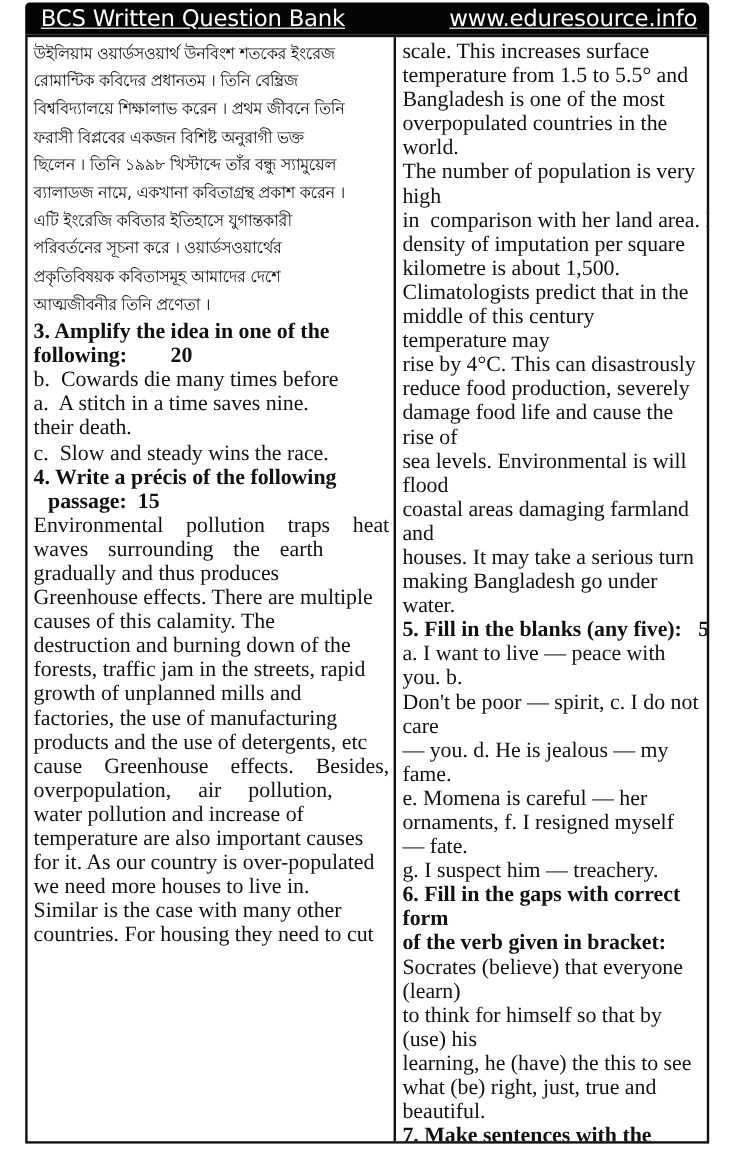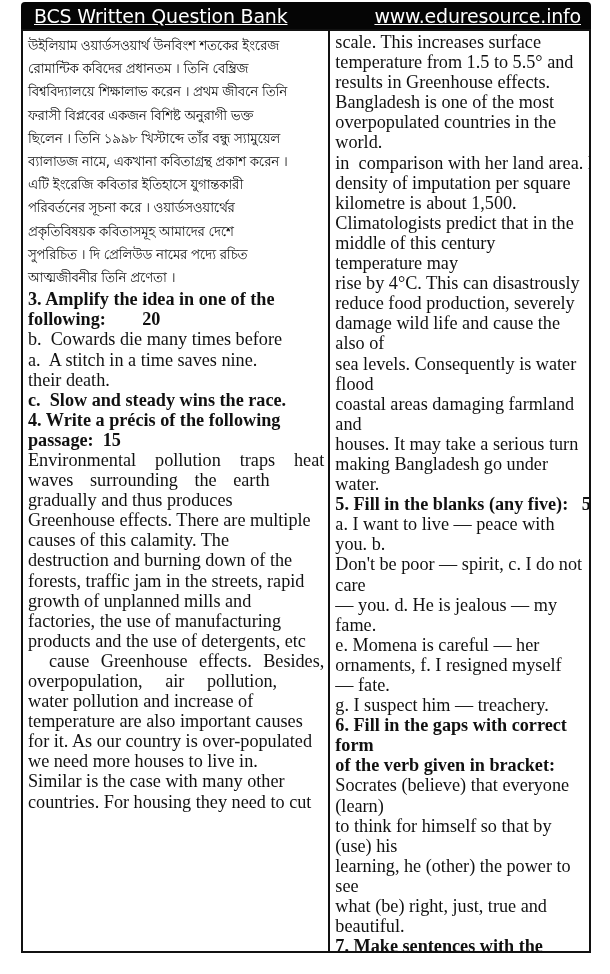--- a/index.html
+++ b/index.html
@@ -39,97 +39,96 @@
     <div class="bn">
       <div>উইলিয়াম ওয়ার্ডসওয়ার্থ উনবিংশ শতকের ইংরেজ</div>
       <div>রোমান্টিক কবিদের প্রধানতম । তিনি বেম্ব্রিজ</div>
       <div>বিশ্ববিদ্যালয়ে শিক্ষালাভ করেন । প্রথম জীবনে তিনি</div>
       <div>ফরাসী বিপ্লবের একজন বিশিষ্ট অনুরাগী ভক্ত</div>
       <div>ছিলেন । তিনি ১৯৯৮ খিস্টাব্দে তাঁর বন্ধু স্যামুয়েল</div>
       <div>ব্যালাডজ নামে, একখানা কবিতাগ্রন্থ প্রকাশ করেন ।</div>
       <div>এটি ইংরেজি কবিতার ইতিহাসে যুগান্তকারী</div>
       <div>পরিবর্তনের সূচনা করে । ওয়ার্ডসওয়ার্থের</div>
       <div>প্রকৃতিবিষয়ক কবিতাসমূহ আমাদের দেশে</div>
-      <div>সুপরিচিত । দি প্রেলিউড নামের পদ্যে রচিত</div>
       <div>আত্মজীবনীর তিনি প্রণেতা ।</div>
     </div>
 
     <div>
       <div class="q">3. Amplify the idea in one of the</div>
       <div class="q" style="white-space:pre;">following:        20</div>
       <div style="white-space:pre;">b.  Cowards die many times before</div>
       <div style="white-space:pre;">a.  A stitch in a time saves nine.</div>
       <div>their death.</div>
-      <div style="white-space:pre;font-weight:bold;">c.  Slow and steady wins the race.</div>
+      <div style="white-space:pre;">c.  Slow and steady wins the race.</div>
     </div>
 
     <div>
       <div class="q">4. Write a précis of the following</div>
-      <div class="q" style="white-space:pre;">passage:  15</div>
+      <div class="q" style="white-space:pre;margin-left:12px;">passage:  15</div>
       <div>
         <div style="text-align:justify;text-align-last:justify;">Environmental pollution traps heat</div>
         <div style="word-spacing:12px;">waves surrounding the earth</div>
         <div>gradually and thus produces</div>
         <div>Greenhouse effects. There are multiple</div>
         <div>causes of this calamity. The</div>
         <div>destruction and burning down of the</div>
         <div>forests, traffic jam in the streets, rapid</div>
         <div>growth of unplanned mills and</div>
         <div>factories, the use of manufacturing</div>
         <div>products and the use of detergents, etc</div>
-        <div style="text-align:justify;text-align-last:justify;margin-left:21px;">cause Greenhouse effects. Besides,</div>
+        <div style="text-align:justify;text-align-last:justify;">cause Greenhouse effects. Besides,</div>
         <div style="word-spacing:18px;">overpopulation, air pollution,</div>
         <div>water pollution and increase of</div>
         <div>temperature are also important causes</div>
         <div>for it. As our country is over-populated</div>
         <div>we need more houses to live in.</div>
         <div>Similar is the case with many other</div>
         <div>countries. For housing they need to cut</div>
 
       </div>
     </div>
   </div>
 
   <div class="col col-right">
     <div>
       <div>scale. This increases surface</div>
       <div>temperature from 1.5 to 5.5° and</div>
-      <div>results in Greenhouse effects.</div>
       <div>Bangladesh is one of the most</div>
       <div>overpopulated countries in the world.</div>
+      <div>The number of population is very high</div>
       <div style="white-space:pre;">in  comparison with her land area. Her</div>
       <div>density of imputation per square</div>
       <div>kilometre is about 1,500.</div>
       <div>Climatologists predict that in the</div>
       <div>middle of this century temperature may</div>
       <div>rise by 4°C. This can disastrously</div>
       <div>reduce food production, severely</div>
-      <div>damage wild life and cause the also of</div>
-      <div>sea levels. Consequently is water flood</div>
+      <div>damage food life and cause the rise of</div>
+      <div>sea levels. Environmental is will flood</div>
       <div>coastal areas damaging farmland and</div>
       <div>houses. It may take a serious turn</div>
       <div>making Bangladesh go under water.</div>
     </div>
 
     <div>
       <div class="q" style="white-space:pre;">5. Fill in the blanks (any five):   5</div>
       <div>a. I want to live — peace with you. b.</div>
       <div>Don't be poor — spirit, c. I do not care</div>
       <div>— you. d. He is jealous — my fame.</div>
       <div>e. Momena is careful — her</div>
       <div>ornaments, f. I resigned myself — fate.</div>
       <div>g. I suspect him — treachery.</div>
     </div>
 
     <div>
       <div class="q">6. Fill in the gaps with correct form</div>
       <div class="q" style="white-space:pre;">of the verb given in bracket:        5</div>
       <div>Socrates (believe) that everyone (learn)</div>
       <div>to think for himself so that by (use) his</div>
-      <div>learning, he (other) the power to see</div>
+      <div>learning, he (have) the this to see</div>
       <div>what (be) right, just, true and beautiful.</div>
     </div>
 
     <div>
       <div class="q">7. Make sentences with the following</div>
       <div class="q" style="white-space:pre;">(any five):      5</div>
 
     </div>
 
   </div>

